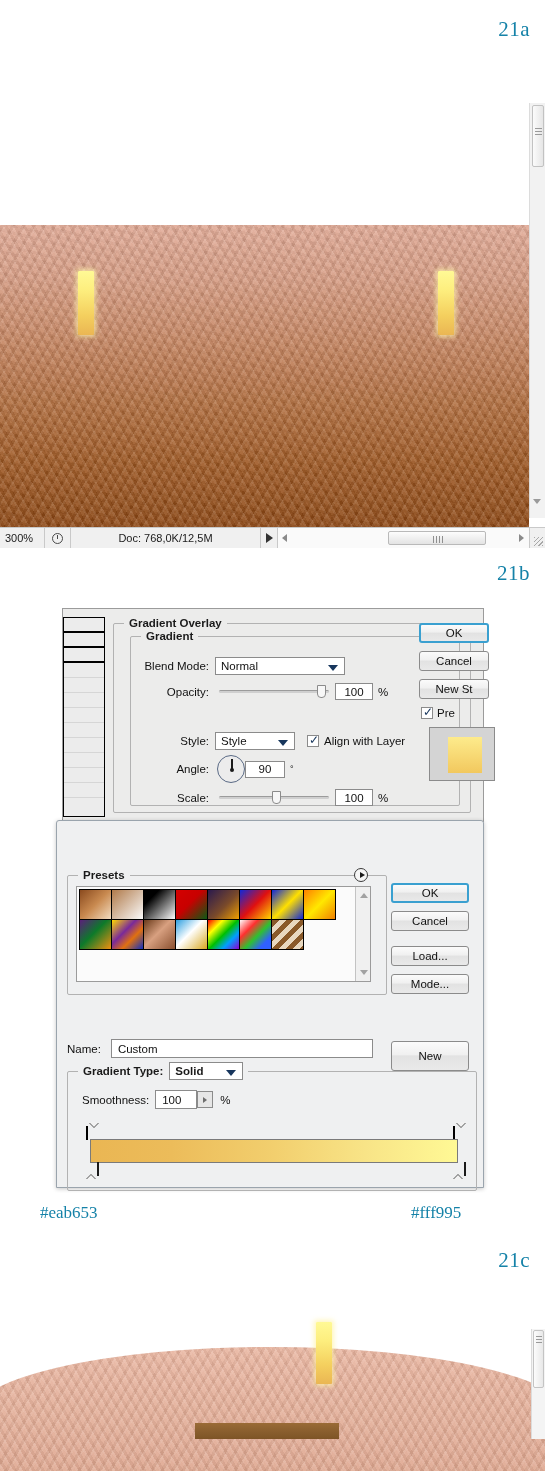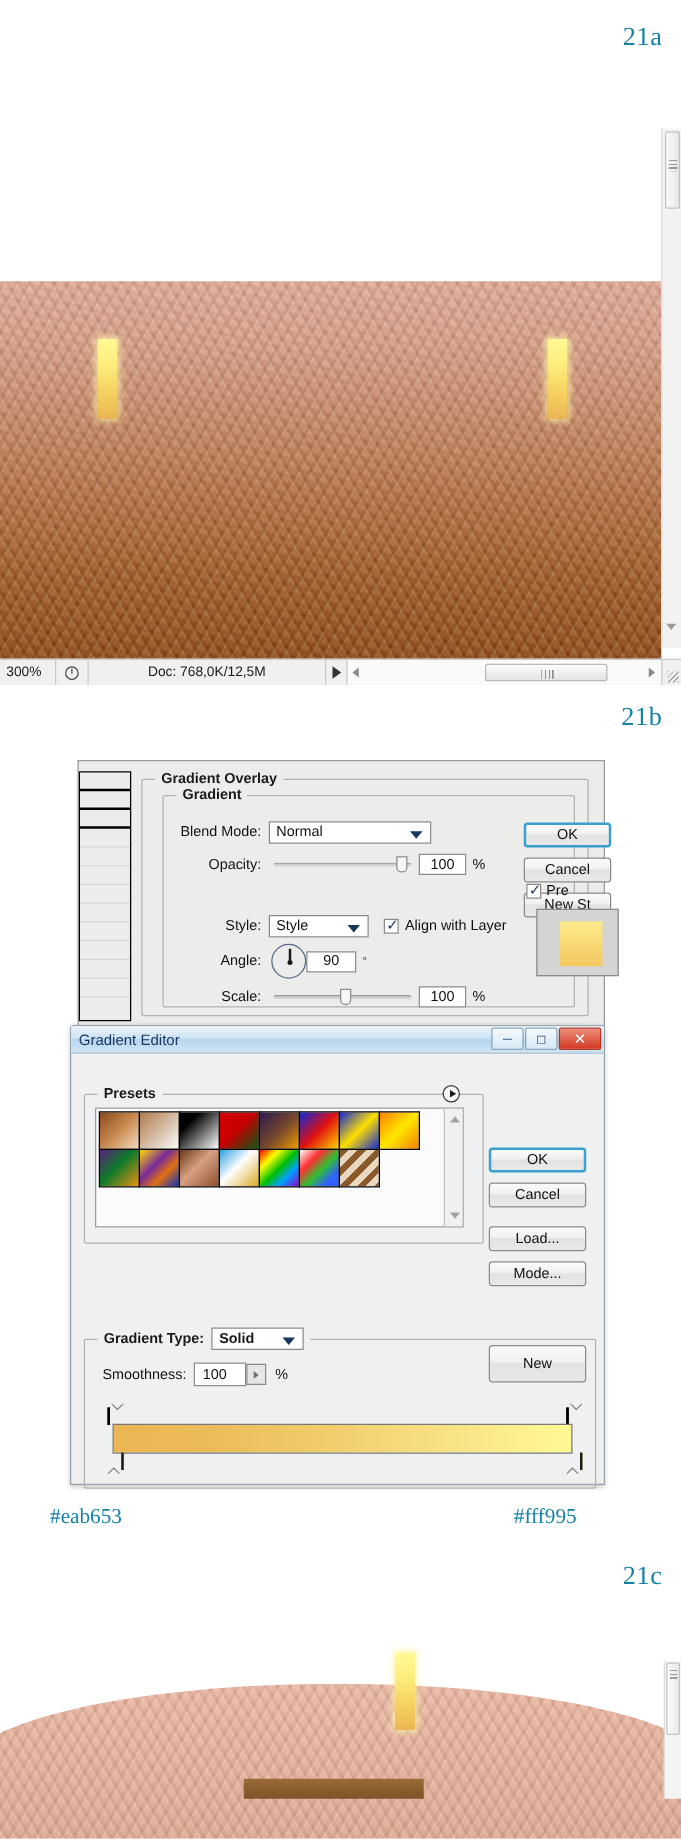--- a/index.html
+++ b/index.html
@@ -166,21 +166,21 @@
   .angle-dial .needle {
     position:absolute; left:13px; top:3px; width:1.5px; height:11px; background:#1a1a1a;
   }
   .angle-dial .hub {
     position:absolute; left:11.5px; top:12px; width:4px; height:4px; background:#1a1a1a; border-radius:50%;
   }
 
   .btn-w {
     height:20px; border:1px solid #8b8b8b; border-radius:3px;
     background: linear-gradient(to bottom, #fbfbfb 0%, #f0f0f0 45%, #e2e2e2 50%, #e9e9e9 100%);
-    display:flex; align-items:center; justify-content:center; font-size:11.5px; color:#111;margin-top:35px;
+    display:flex; align-items:center; justify-content:center; font-size:11.5px; color:#111;
   }
   .btn-w.focus { border:2px solid #3aa0d0; }
   #ls-ok     { position:absolute; left:356px; top:14px;  width:70px; }
   #ls-cancel { position:absolute; left:356px; top:42px;  width:70px; }
   #ls-newst  { position:absolute; left:356px; top:70px;  width:70px; }
   #ls-preview-row { position:absolute; left:358px; top:98px; display:flex; align-items:center; gap:4px; }
   #ls-thumb {
     position:absolute; left:366px; top:118px; width:66px; height:54px;
     background:#d4d4d4; border:1px solid #8b8b8b;
   }
@@ -426,28 +426,20 @@
   <div id="ls-preview-row">
     <span class="chk on"></span>
     <span>Pre</span>
   </div>
   <div id="ls-thumb">
     <div class="sw"></div>
   </div>
 </div>
 
 <div id="grad-editor">
-  <div class="ge-title">
-    <span>Gradient Editor</span>
-    <span class="ge-btns">
-      <span class="wbtn">─</span>
-      <span class="wbtn">◻</span>
-      <span class="wbtn close">✕</span>
-    </span>
-  </div>
 
   <div class="ge-body">
 
     <div class="grp" id="ge-presets-grp">
       <span class="grp-title" style="background:#eff0f1;">Presets</span>
       <span class="presets-arrow"></span>
       <div class="presets-box">
         <div class="presets-grid" id="presets-grid">
             <div class="preset" style="background: linear-gradient(135deg, rgb(138, 74, 30), rgb(201, 138, 80), rgb(243, 220, 192));"></div>
             <div class="preset" style="background: linear-gradient(135deg, rgb(176, 122, 74), rgba(200, 160, 120, 0));"></div>
@@ -471,20 +463,24 @@
         </div>
       </div>
     </div>
 
     <div class="btn-w focus" id="ge-ok">OK</div>
     <div class="btn-w" id="ge-cancel">Cancel</div>
     <div class="btn-w" id="ge-load">Load...</div>
     <div class="btn-w" id="ge-save">Mode...</div>
     <div class="btn-w" id="ge-new">New</div>
 
+    <div id="ge-name-row">
+      <span>Name:</span>
+      <span class="textbox" style="width:262px;">Custom</span>
+    </div>
 
     <div class="grp" id="ge-type-grp">
       <span class="grp-title" style="background:#eff0f1; display:flex; align-items:center; gap:6px; top:-10px;">
         <span>Gradient Type:</span>
         <span class="combo" style="width:74px; font-weight:bold;">
           <span>Solid</span>
           <span class="cv-arrow"></span>
         </span>
       </span>
 

